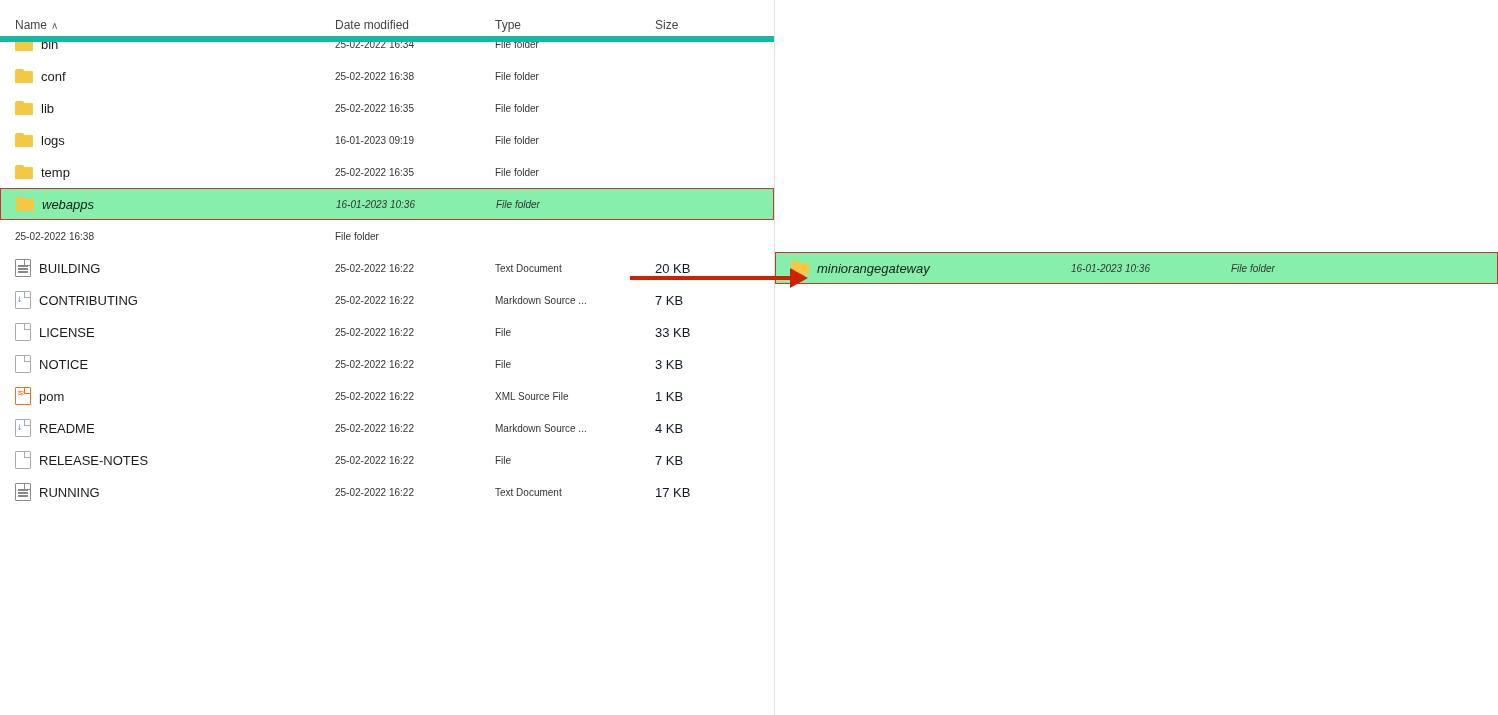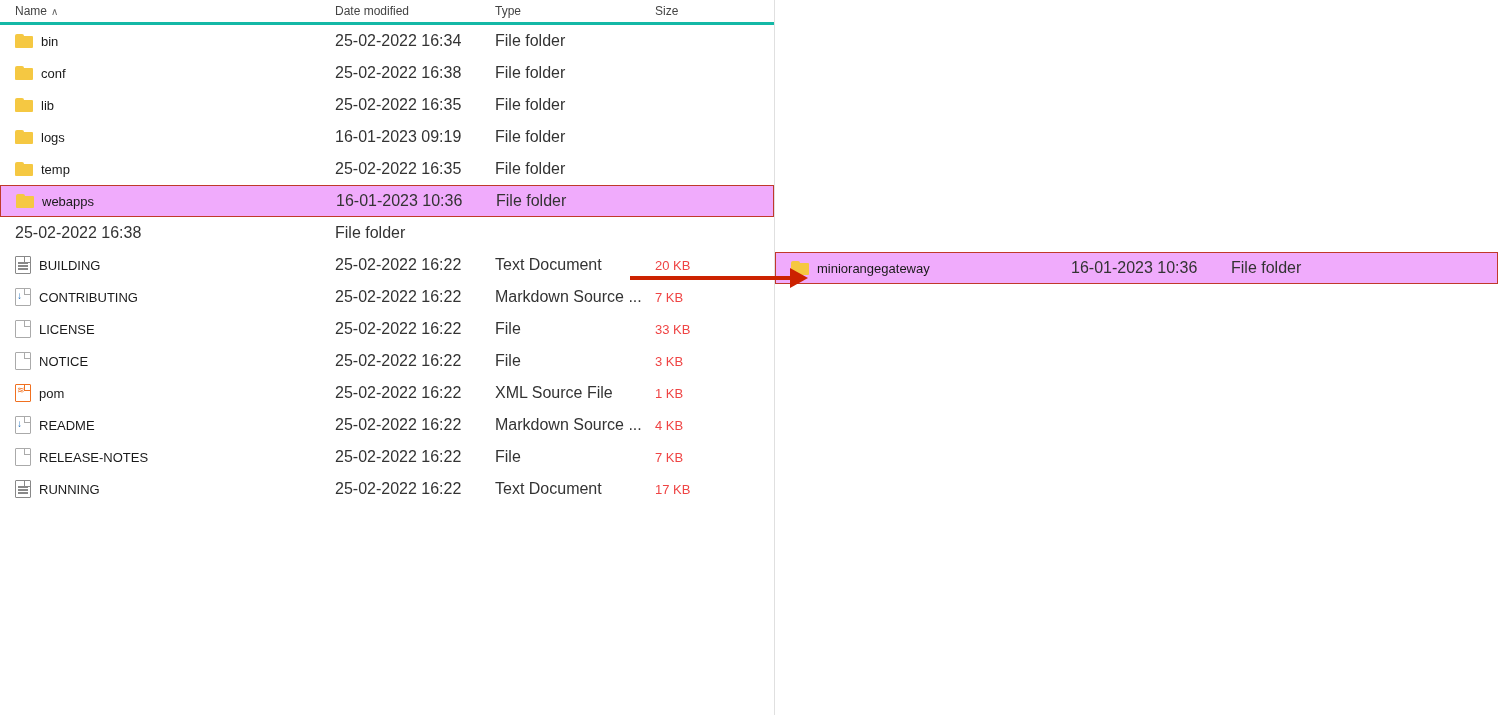--- a/index.html
+++ b/index.html
@@ -32,25 +32,25 @@
       flex: 1;
       height: 100%;
       padding-top: 8px;
     }
 
     
     .file-list-header {
       display: grid;
       grid-template-columns: 320px 160px 160px 80px;
       padding: 4px 15px;
-      border-bottom: 3px solid #14b8a6;
+      border-bottom: 6px solid #14b8a6;
       color: #444;
       font-size: 12px;
       position: sticky;
-      top: 0;
+      top: 14px;
       background: #fff;
       z-index: 10;
     }
 
     .file-list-header .col-name {
       display: flex;
       align-items: center;
       gap: 4px;
     }
 
@@ -64,21 +64,22 @@
       display: grid;
       grid-template-columns: 320px 160px 160px 80px;
       padding: 3px 15px;
       align-items: center;
       cursor: pointer;
       height: 32px;
     }
 
     .file-row.highlighted {
       border: 1.5px solid #c0392b;
-      background: #f0abfc;
+      background: #86efac;
+      font-style: italic;
     }
 
     .file-name-cell {
       display: flex;
       align-items: center;
       gap: 8px;
       font-size: 13px;
     }
 
     
@@ -265,27 +266,27 @@
 
     .right-pane .file-row {
       grid-template-columns: 260px 160px 160px 80px;
     }
 
     .right-pane .file-row.highlighted {
       border: 1.5px solid #c0392b;
     }
 
     .col-text {
-      font-size: 16px;
+      font-size: 10px;
       color: #333;
     }
 
     .col-size {
       font-size: 13px;
-      color: #ef4444;
+      color: #0f172a;
     }
   </style>
 </head>
 <body>
 
 <div class="explorer-container">
 
   <div class="left-pane">
     <div class="file-list-header">
       <div class="col-name">

